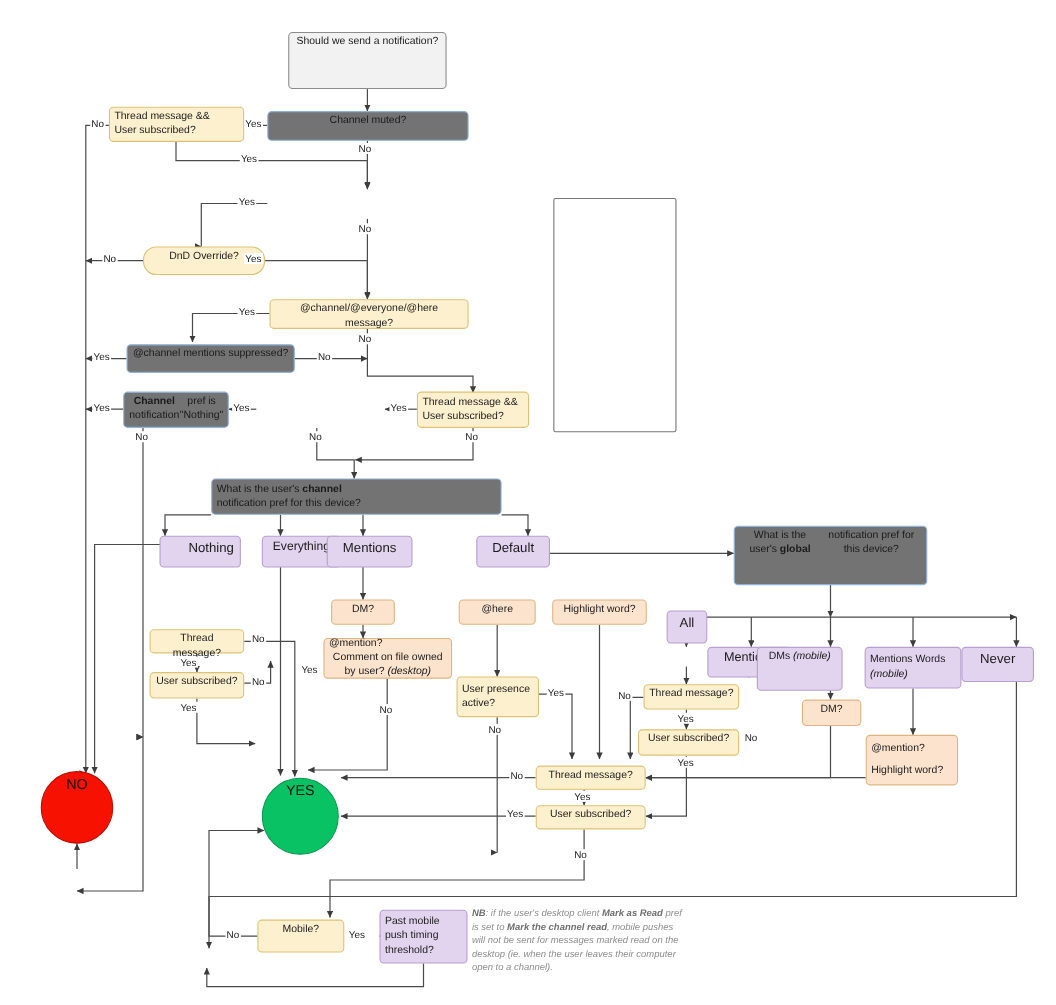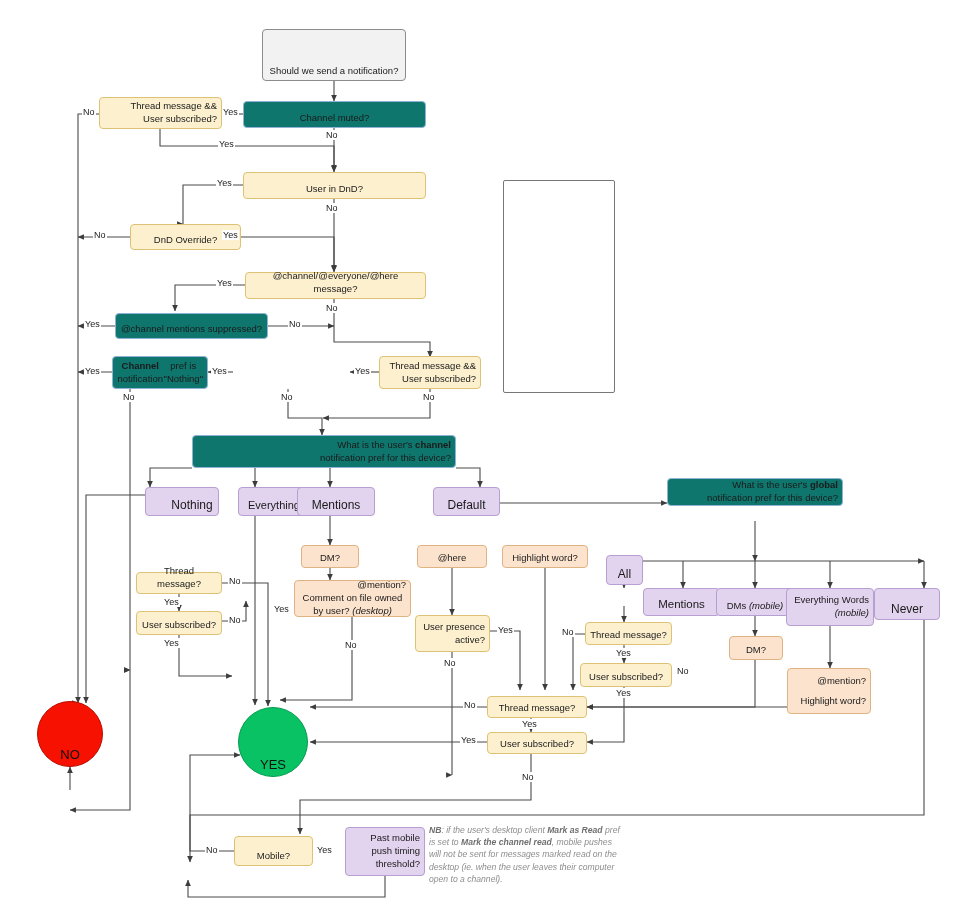--- a/index.html
+++ b/index.html
@@ -22,33 +22,33 @@
     position: absolute;
     left: 0; top: 0;
     width: 960px;
     height: 914px;
     pointer-events: none;
   }
   .node {
     position: absolute;
     box-sizing: border-box;
     display: flex;
-    align-items: flex-end;
+    align-items: flex-start;
     justify-content: center;
     text-align: center;
     border-radius: 4px;
     border: 1px solid #999;
     font-size: 9.5px;
     line-height: 1.35;
     color: #1a1a1a;
     padding: 2px 4px;
     z-index: 2;
   }
   .node span { display: block; }
-  .n-pref      { background: #0f766e; border-color: #8fb2d6; }
+  .n-pref      { background: #737373; border-color: #8fb2d6; }
   .n-prefval   { background: #e2d3ef; border-color: #b79fd1; }
   .n-state     { background: #fdf0cf; border-color: #ddc275; }
   .n-parse     { background: #fbe3cd; border-color: #e0b482; }
   .n-plain     { background: #f2f2f2; border-color: #8c8c8c; }
   .n-term {
     border-radius: 50%;
     border: 1px solid #7a0000;
     font-size: 13px;
     color: #111;
   }
@@ -245,25 +245,22 @@
 
   <div class="node n-pref" style="left:243px;top:101px;width:183px;height:27px;">
     <span>Channel muted?</span>
   </div>
 
   <div class="node n-state" style="left:99px;top:97px;width:123px;height:32px;flex-direction:column;">
     <span>Thread message &amp;&amp;</span>
     <span>User subscribed?</span>
   </div>
 
-  <div class="node n-state" style="left:243px;top:172px;width:183px;height:27px;">
-    <span>User in DnD?</span>
-  </div>
-
-  <div class="node n-state" style="left:130px;top:224px;width:111px;height:26px;">
+
+  <div class="node n-state" style="left:130px;top:224px;width:111px;height:26px;border-radius:12px;">
     <span>DnD Override?</span>
   </div>
 
   <div class="node n-state" style="left:245px;top:272px;width:181px;height:27px;">
     <span>@channel/@everyone/@here message?</span>
   </div>
 
   <div class="node n-pref" style="left:115px;top:313px;width:153px;height:26px;">
     <span>@channel mentions suppressed?</span>
   </div>
@@ -290,36 +287,36 @@
   <div class="node n-prefval" style="left:238px;top:487px;width:72px;height:29px;font-size:11px;">
     <span>Everything</span>
   </div>
   <div class="node n-prefval" style="left:297px;top:487px;width:78px;height:29px;font-size:12px;">
     <span>Mentions</span>
   </div>
   <div class="node n-prefval" style="left:433px;top:487px;width:67px;height:29px;font-size:12px;">
     <span>Default</span>
   </div>
 
-  <div class="node n-pref" style="left:667px;top:478px;width:176px;height:28px;flex-direction:column;">
+  <div class="node n-pref" style="left:667px;top:478px;width:176px;height:54px;flex-direction:row;">
     <span><em style="font-style:normal">What is the user's </em><b class="bold">global</b></span>
     <span>notification pref for this device?</span>
   </div>
 
   <div class="node n-prefval" style="left:606px;top:555px;width:37px;height:30px;font-size:12px;">
     <span>All</span>
   </div>
   <div class="node n-prefval" style="left:643px;top:588px;width:77px;height:28px;font-size:11.5px;">
     <span>Mentions</span>
   </div>
-  <div class="node n-prefval" style="left:716px;top:588px;width:78px;height:28px;">
+  <div class="node n-prefval" style="left:688px;top:588px;width:78px;height:40px;">
     <span><em style="font-style:normal">DMs </em><i class="ital">(mobile)</i></span>
   </div>
   <div class="node n-prefval" style="left:786px;top:588px;width:88px;height:38px;flex-direction:column;">
-    <span>Everything Words</span>
+    <span>Mentions Words</span>
     <span class="ital">(mobile)</span>
   </div>
   <div class="node n-prefval" style="left:874px;top:588px;width:66px;height:32px;font-size:12px;">
     <span>Never</span>
   </div>
 
   <div class="node n-parse" style="left:301px;top:545px;width:58px;height:23px;">
     <span>DM?</span>
   </div>
   <div class="node n-parse" style="left:417px;top:545px;width:70px;height:23px;">

